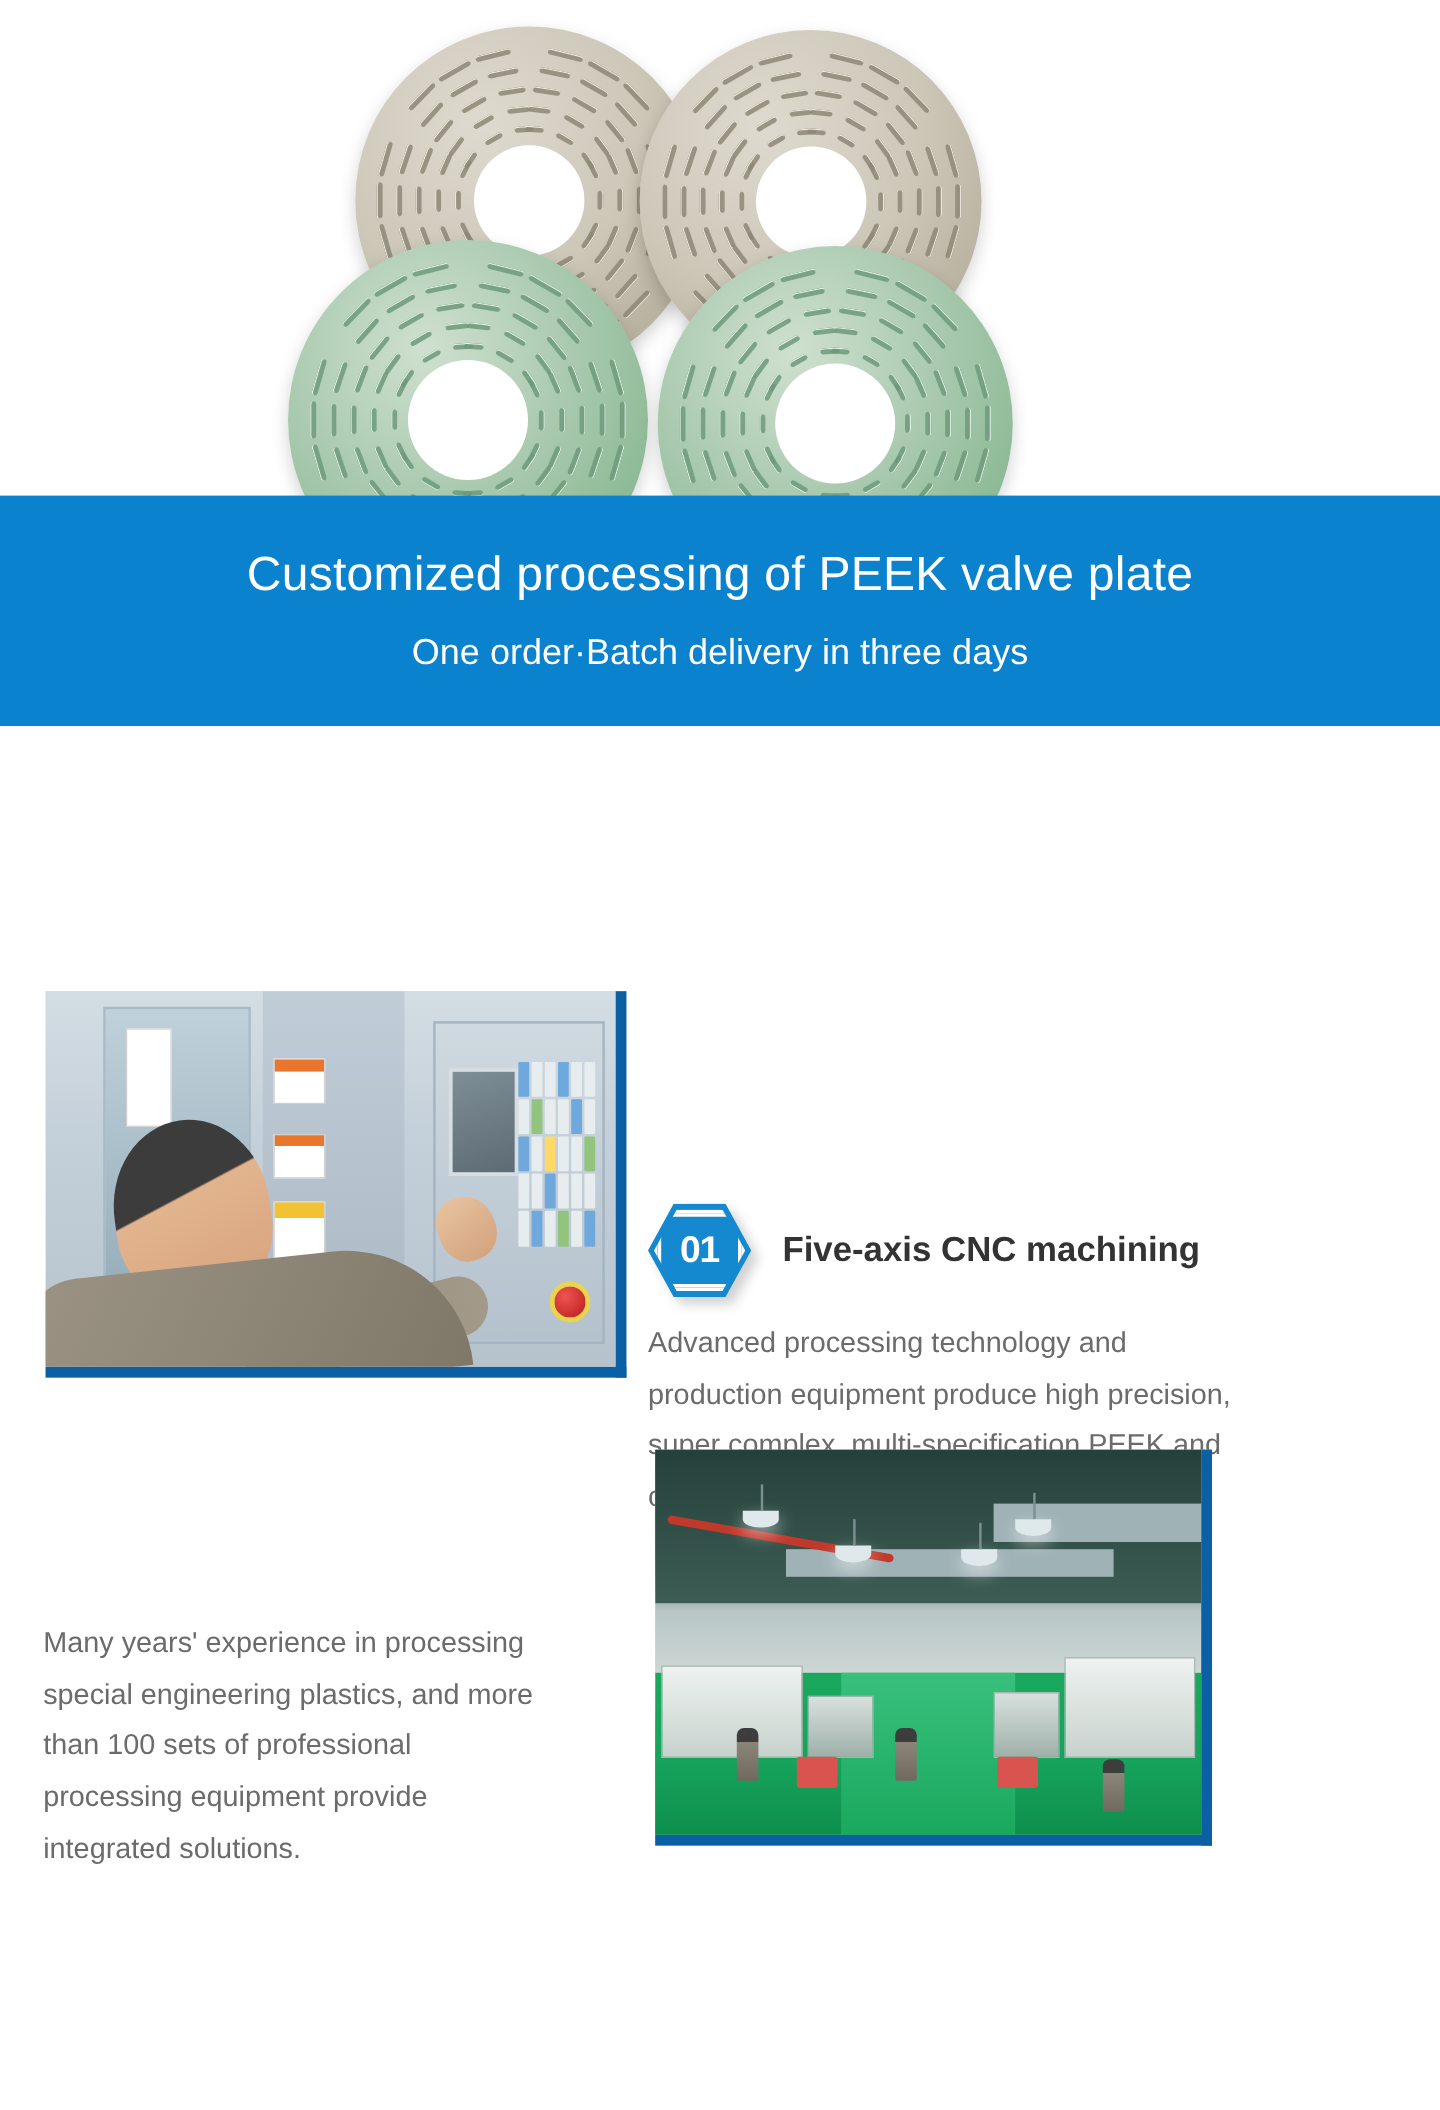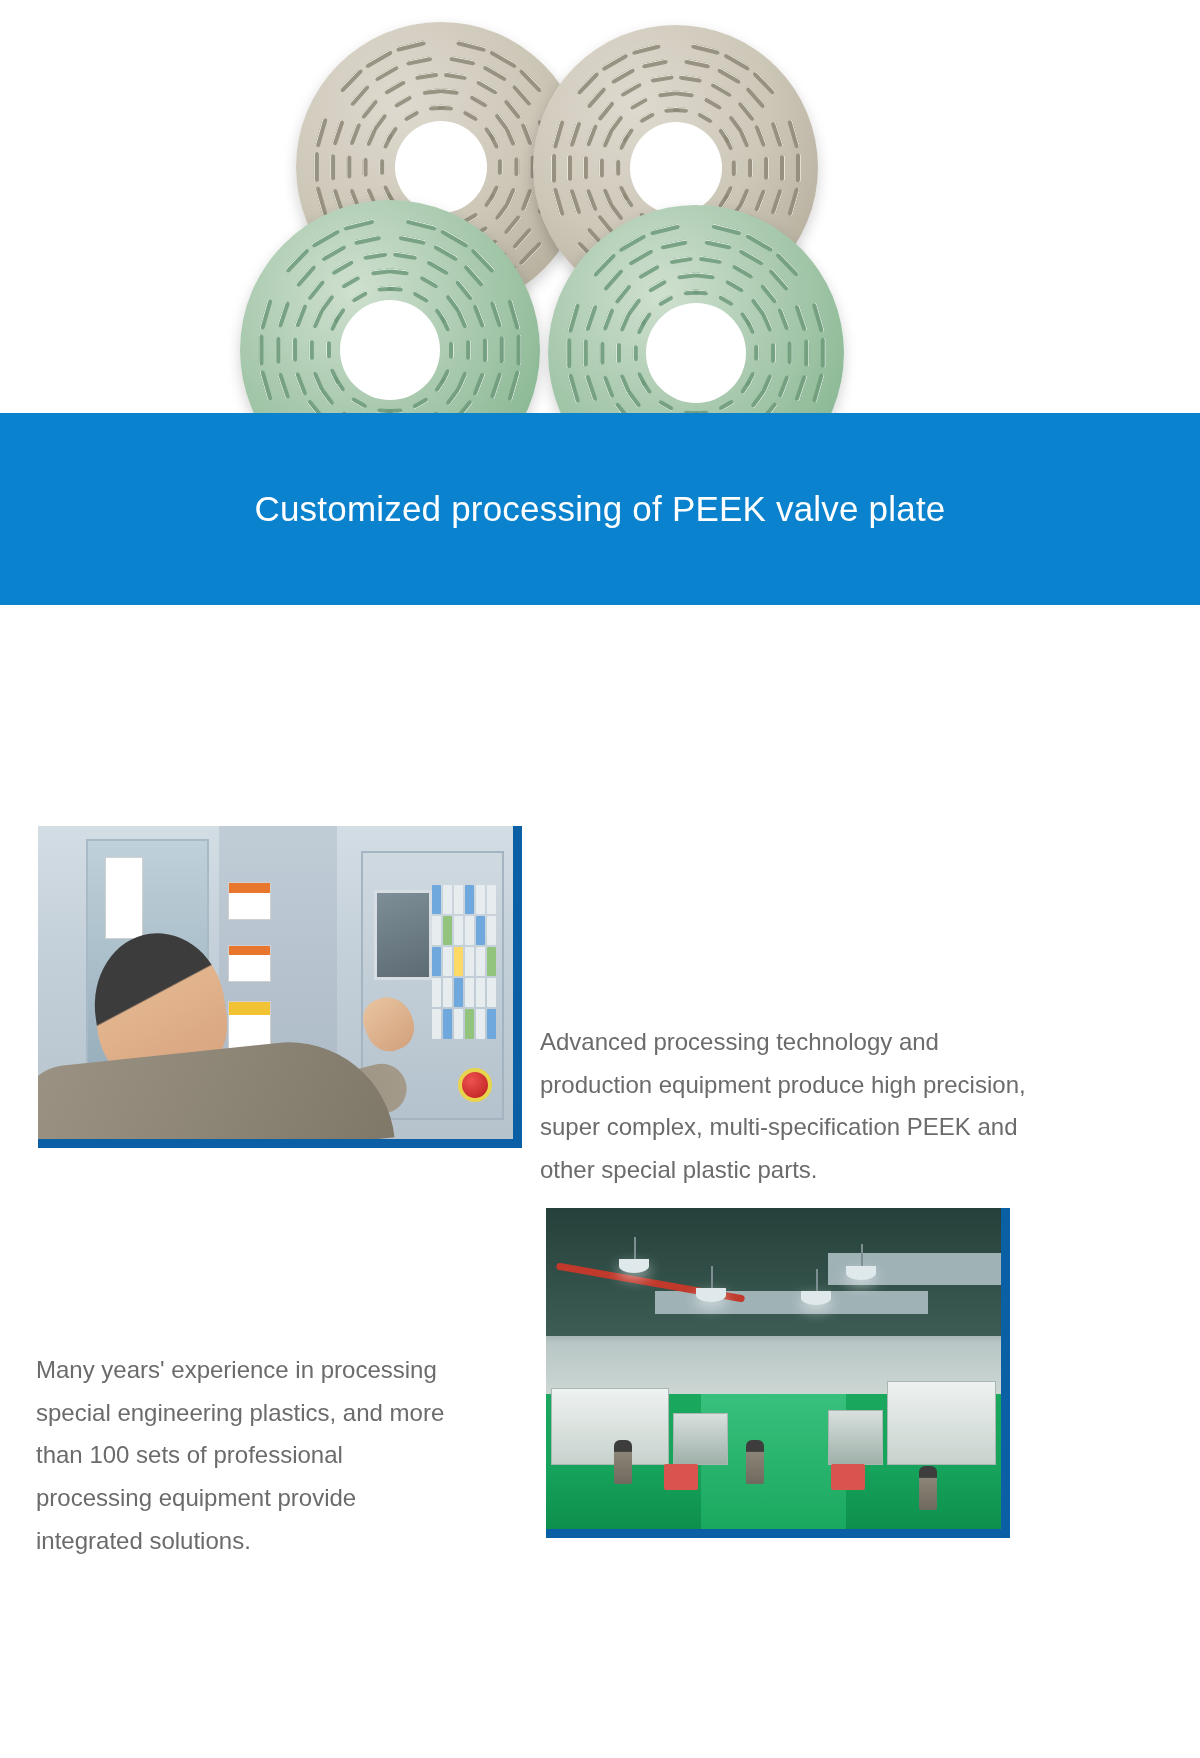--- a/index.html
+++ b/index.html
@@ -53,21 +53,21 @@
   #plate-green-right { left: 548px; top: 205px; width: 296px; height: 296px; }
   #plate-green-right .hub { width: 100px; height: 100px; }
 
   
   .banner {
     position: absolute; left: 0; top: 413px; width: 1200px; height: 192px;
     background: #0b82cd; color: #ffffff;
     display: flex; flex-direction: column; justify-content: center; align-items: center;
   }
   .banner-title {
-    font-size: 35px; font-weight: 400; letter-spacing: .2px;
+    font-size: 40px; font-weight: 400; letter-spacing: .2px;
     line-height: 1.1; white-space: nowrap; text-align: right;
   }
   .banner-sub {
     font-size: 30px; font-weight: 400; margin-top: 26px; white-space: nowrap;
   }
 
   
   .headline {
     position: absolute; left: 82px; top: 655px; width: 1010px;
     color: #1569c7; font-size: 41px; font-weight: bold; line-height: 1.38;
@@ -553,20 +553,21 @@
           <div class="slot" style="width: 30.488px; height: 5.032px; transform: translate(-50%, -50%) rotate(284deg) translateX(127.28px) rotate(90deg);"></div>
           <div class="slot" style="width: 30.488px; height: 5.032px; transform: translate(-50%, -50%) rotate(300deg) translateX(127.28px) rotate(90deg);"></div>
           <div class="slot" style="width: 30.488px; height: 5.032px; transform: translate(-50%, -50%) rotate(316deg) translateX(127.28px) rotate(90deg);"></div>
         </div>
       <div class="hub"></div>
     </div>
   </div>
 
   <div class="banner">
     <div class="banner-title">Customized processing of PEEK valve plate</div>
+    <div class="banner-sub">One order·Batch delivery in three days</div>
   </div>
 
 
   <div class="photo-frame" id="photo-cnc">
     <div class="photo-inner">
       <div class="cnc-bg"></div>
       <div class="cnc-door"></div>
       <div class="cnc-panel-dark"></div>
       <div class="label-sticker" style="left:40%;top:18%;width:9%;height:12%">
           <div class="bar"></div>
@@ -615,20 +616,28 @@
         <div class="estop"></div>
       </div>
       <div class="worker-hand"></div>
       <div class="worker-arm"></div>
       <div class="worker-head"></div>
       <div class="worker-body"></div>
     </div>
   </div>
 
   <div id="block01">
+    <div class="row">
+      <div class="hex">
+        <div class="outer"></div>
+          <div class="inner"></div>
+        <div class="num">01</div>
+      </div>
+      <div class="feature-title">Five-axis CNC machining</div>
+    </div>
     <div class="feature-body">Advanced processing technology and production equipment produce high precision, super complex, multi-specification PEEK and other special plastic parts.</div>
   </div>
 
   <div class="photo-frame" id="photo-shop">
     <div class="photo-inner">
       <div class="shop-bg"></div>
       <div class="shop-ceiling"></div>
       <div class="shop-duct" style="left:24%;top:26%;width:60%;height:7%;"></div>
       <div class="shop-duct" style="left:62%;top:14%;width:40%;height:10%;"></div>
       <div class="shop-pipe" style="left:2%;top:22%;width:42%;"></div>

